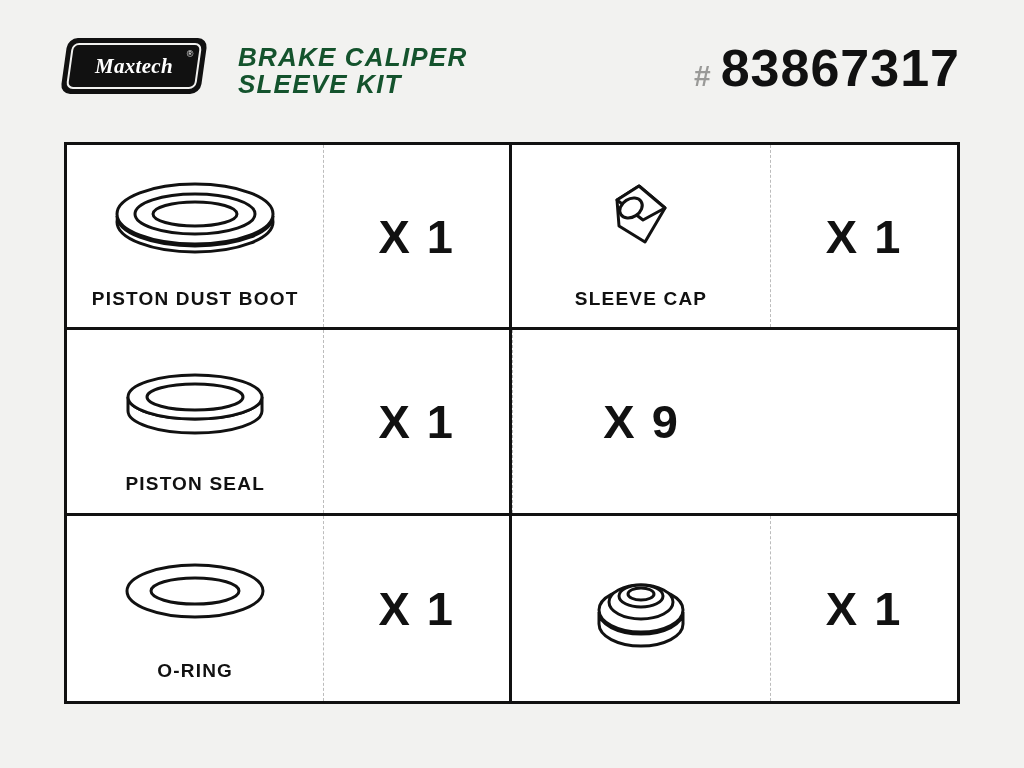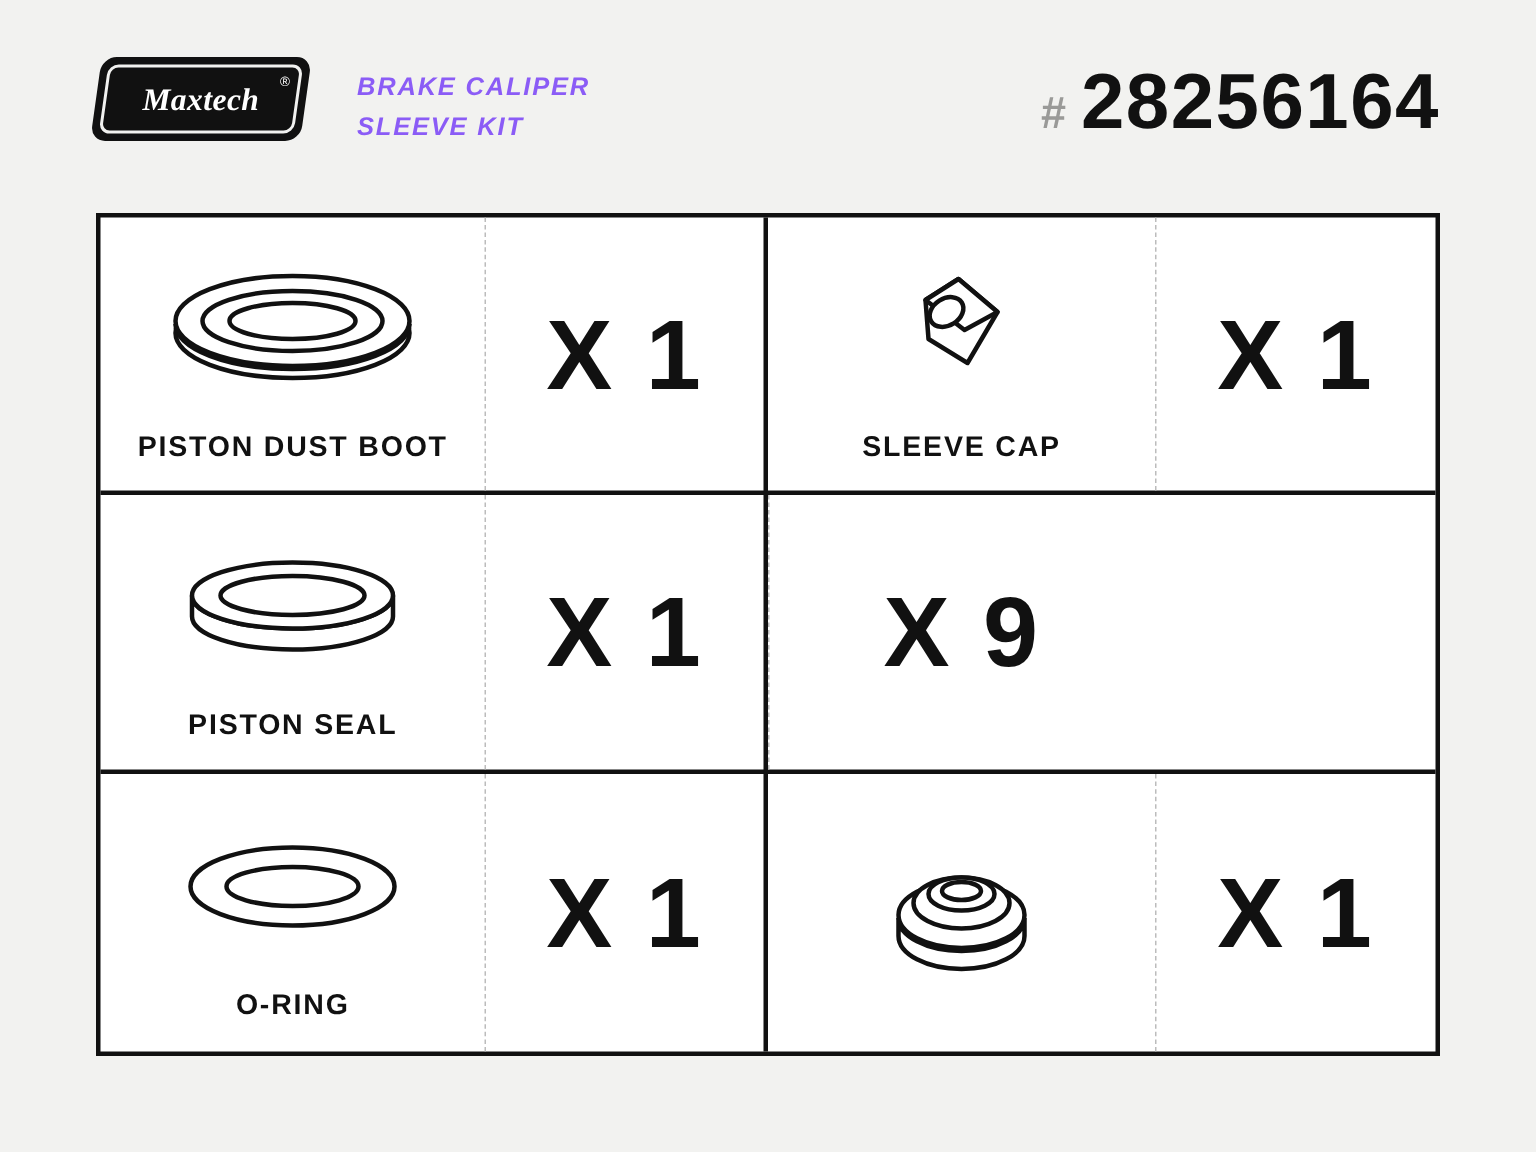--- a/index.html
+++ b/index.html
@@ -65,24 +65,24 @@
     transform: skewX(8deg);
   }
 
   .kit-title {
     position: absolute;
     left: 174px;
     top: 10px;
     font-family: "Liberation Sans", sans-serif;
     font-style: italic;
     font-weight: bold;
-    font-size: 17px;
+    font-size: 26px;
     letter-spacing: 1.2px;
     line-height: 27px;
-    color: #8b5cf6;
+    color: #14532d;
   }
 
   .part-number-wrap {
     position: absolute;
     right: 0;
     top: 4px;
     display: flex;
     align-items: baseline;
     gap: 10px;
   }
@@ -134,21 +134,21 @@
   }
   .qty-pane {
     position: relative;
     display: flex;
     align-items: center;
     justify-content: center;
     border-left: 1px dashed #bcbcbc;
     box-sizing: border-box;
   }
   .qty-text {
-    font-size: 66px;
+    font-size: 47px;
     font-weight: bold;
     letter-spacing: 2px;
     color: #111111;
     font-family: "Liberation Sans", sans-serif;
   }
   .art {
     height: 110px;
     display: flex;
     align-items: center;
     justify-content: center;
@@ -175,21 +175,21 @@
     </div>
   </div>
 
   <div class="kit-title">
     <div>BRAKE CALIPER</div>
     <div>SLEEVE KIT</div>
   </div>
 
   <div class="part-number-wrap">
     <span class="hash-symbol">#</span>
-    <span class="part-number">28256164</span>
+    <span class="part-number">83867317</span>
   </div>
 </div>
 
 <div class="kit-table">
 
   <div class="cell border-right border-bottom">
     <div class="part-pane">
       <div class="art">
         <svg width="170" height="110" viewBox="0 0 170 110">
           <g fill="#ffffff" stroke="#111111" stroke-width="3">

